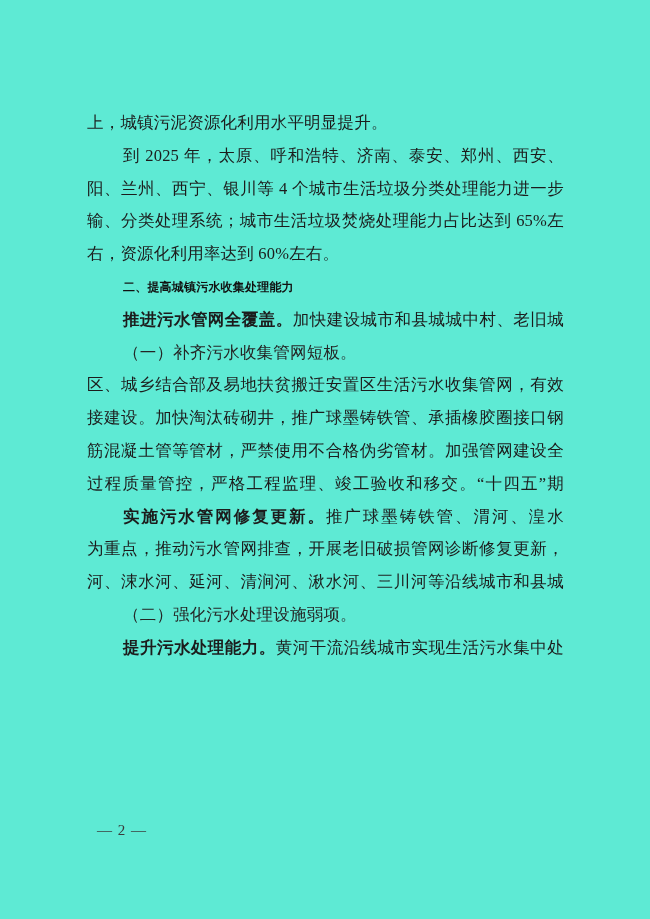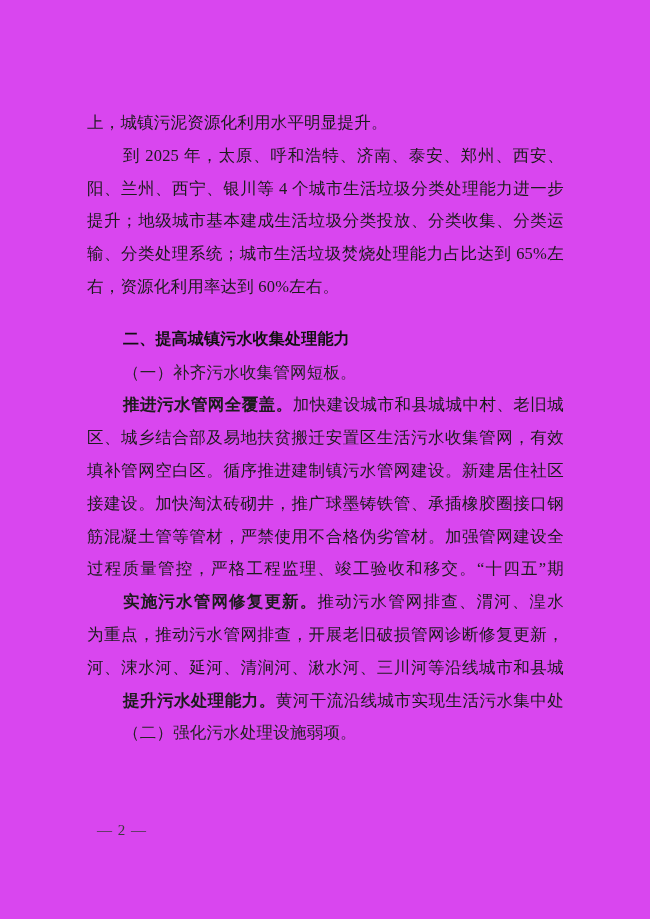--- a/index.html
+++ b/index.html
@@ -4,21 +4,21 @@
 <style>
   html, body {
     margin: 0;
     padding: 0;
     background: #ffffff;
   }
   .page {
     position: relative;
     width: 650px;
     height: 919px;
-    background: #d946ef;
+    background: #5eead4;
     overflow: hidden;
     font-family: "Liberation Serif", serif;
     color: #1c1c1c;
   }
   .text-block {
     position: absolute;
     left: 87px;
     top: 107px;
     width: 477px;
   }
@@ -32,25 +32,24 @@
     letter-spacing: 0.2px;
     white-space: normal;
   }
   .line.fill {
     text-align-last: justify;
   }
   .line.indent {
     text-indent: 36px;
   }
   .line.heading {
-    font-family: Liberation Mono, monospace;
+    font-family: Liberation Sans, sans-serif;
     font-weight: 700;
-    font-size: 16px;
+    font-size: 12px;
     color: #111111;
-    margin-top: 20px;
   }
   .line.kai {
     color: #242424;
   }
   .bold-lead {
     font-weight: 700;
   }
   .page-number {
     position: absolute;
     left: 97px;
@@ -62,31 +61,29 @@
   }
 </style>
 </head>
 <body>
 
 <div class="page">
   <div class="text-block">
     <div class="line">上，城镇污泥资源化利用水平明显提升。</div>
     <div class="line fill indent">到 2025 年，太原、呼和浩特、济南、泰安、郑州、西安、咸</div>
     <div class="line fill">阳、兰州、西宁、银川等 4 个城市生活垃圾分类处理能力进一步</div>
-    <div class="line fill">提升；地级城市基本建成生活垃圾分类投放、分类收集、分类运</div>
     <div class="line fill">输、分类处理系统；城市生活垃圾焚烧处理能力占比达到 65%左</div>
     <div class="line">右，资源化利用率达到 60%左右。</div>
     <div class="line heading indent">二、提高城镇污水收集处理能力</div>
+    <div class="line fill indent"><span class="bold-lead">推进污水管网全覆盖。</span><span>加快建设城市和县城城中村、老旧城</span></div>
     <div class="line kai indent">（一）补齐污水收集管网短板。</div>
-    <div class="line fill indent"><span class="bold-lead">推进污水管网全覆盖。</span><span>加快建设城市和县城城中村、老旧城</span></div>
     <div class="line fill">区、城乡结合部及易地扶贫搬迁安置区生活污水收集管网，有效</div>
-    <div class="line fill">填补管网空白区。循序推进建制镇污水管网建设。新建居住社区</div>
     <div class="line fill">接建设。加快淘汰砖砌井，推广球墨铸铁管、承插橡胶圈接口钢</div>
     <div class="line fill">筋混凝土管等管材，严禁使用不合格伪劣管材。加强管网建设全</div>
     <div class="line fill">过程质量管控，严格工程监理、竣工验收和移交。“十四五”期间，</div>
-    <div class="line fill indent"><span class="bold-lead">实施污水管网修复更新。</span><span>推动污水管网排查、渭河、湟水</span></div>
+    <div class="line fill indent"><span class="bold-lead">实施污水管网修复更新。</span><span>推广球墨铸铁管、渭河、湟水</span></div>
     <div class="line fill">为重点，推动污水管网排查，开展老旧破损管网诊断修复更新，</div>
     <div class="line fill">河、涑水河、延河、清涧河、湫水河、三川河等沿线城市和县城</div>
+    <div class="line kai indent">（二）强化污水处理设施弱项。</div>
     <div class="line fill indent"><span class="bold-lead">提升污水处理能力。</span><span>黄河干流沿线城市实现生活污水集中处</span></div>
-    <div class="line kai indent">（二）强化污水处理设施弱项。</div>
   </div>
   <div class="page-number">— 2 —</div>
 </div>
 
 </body></html>

